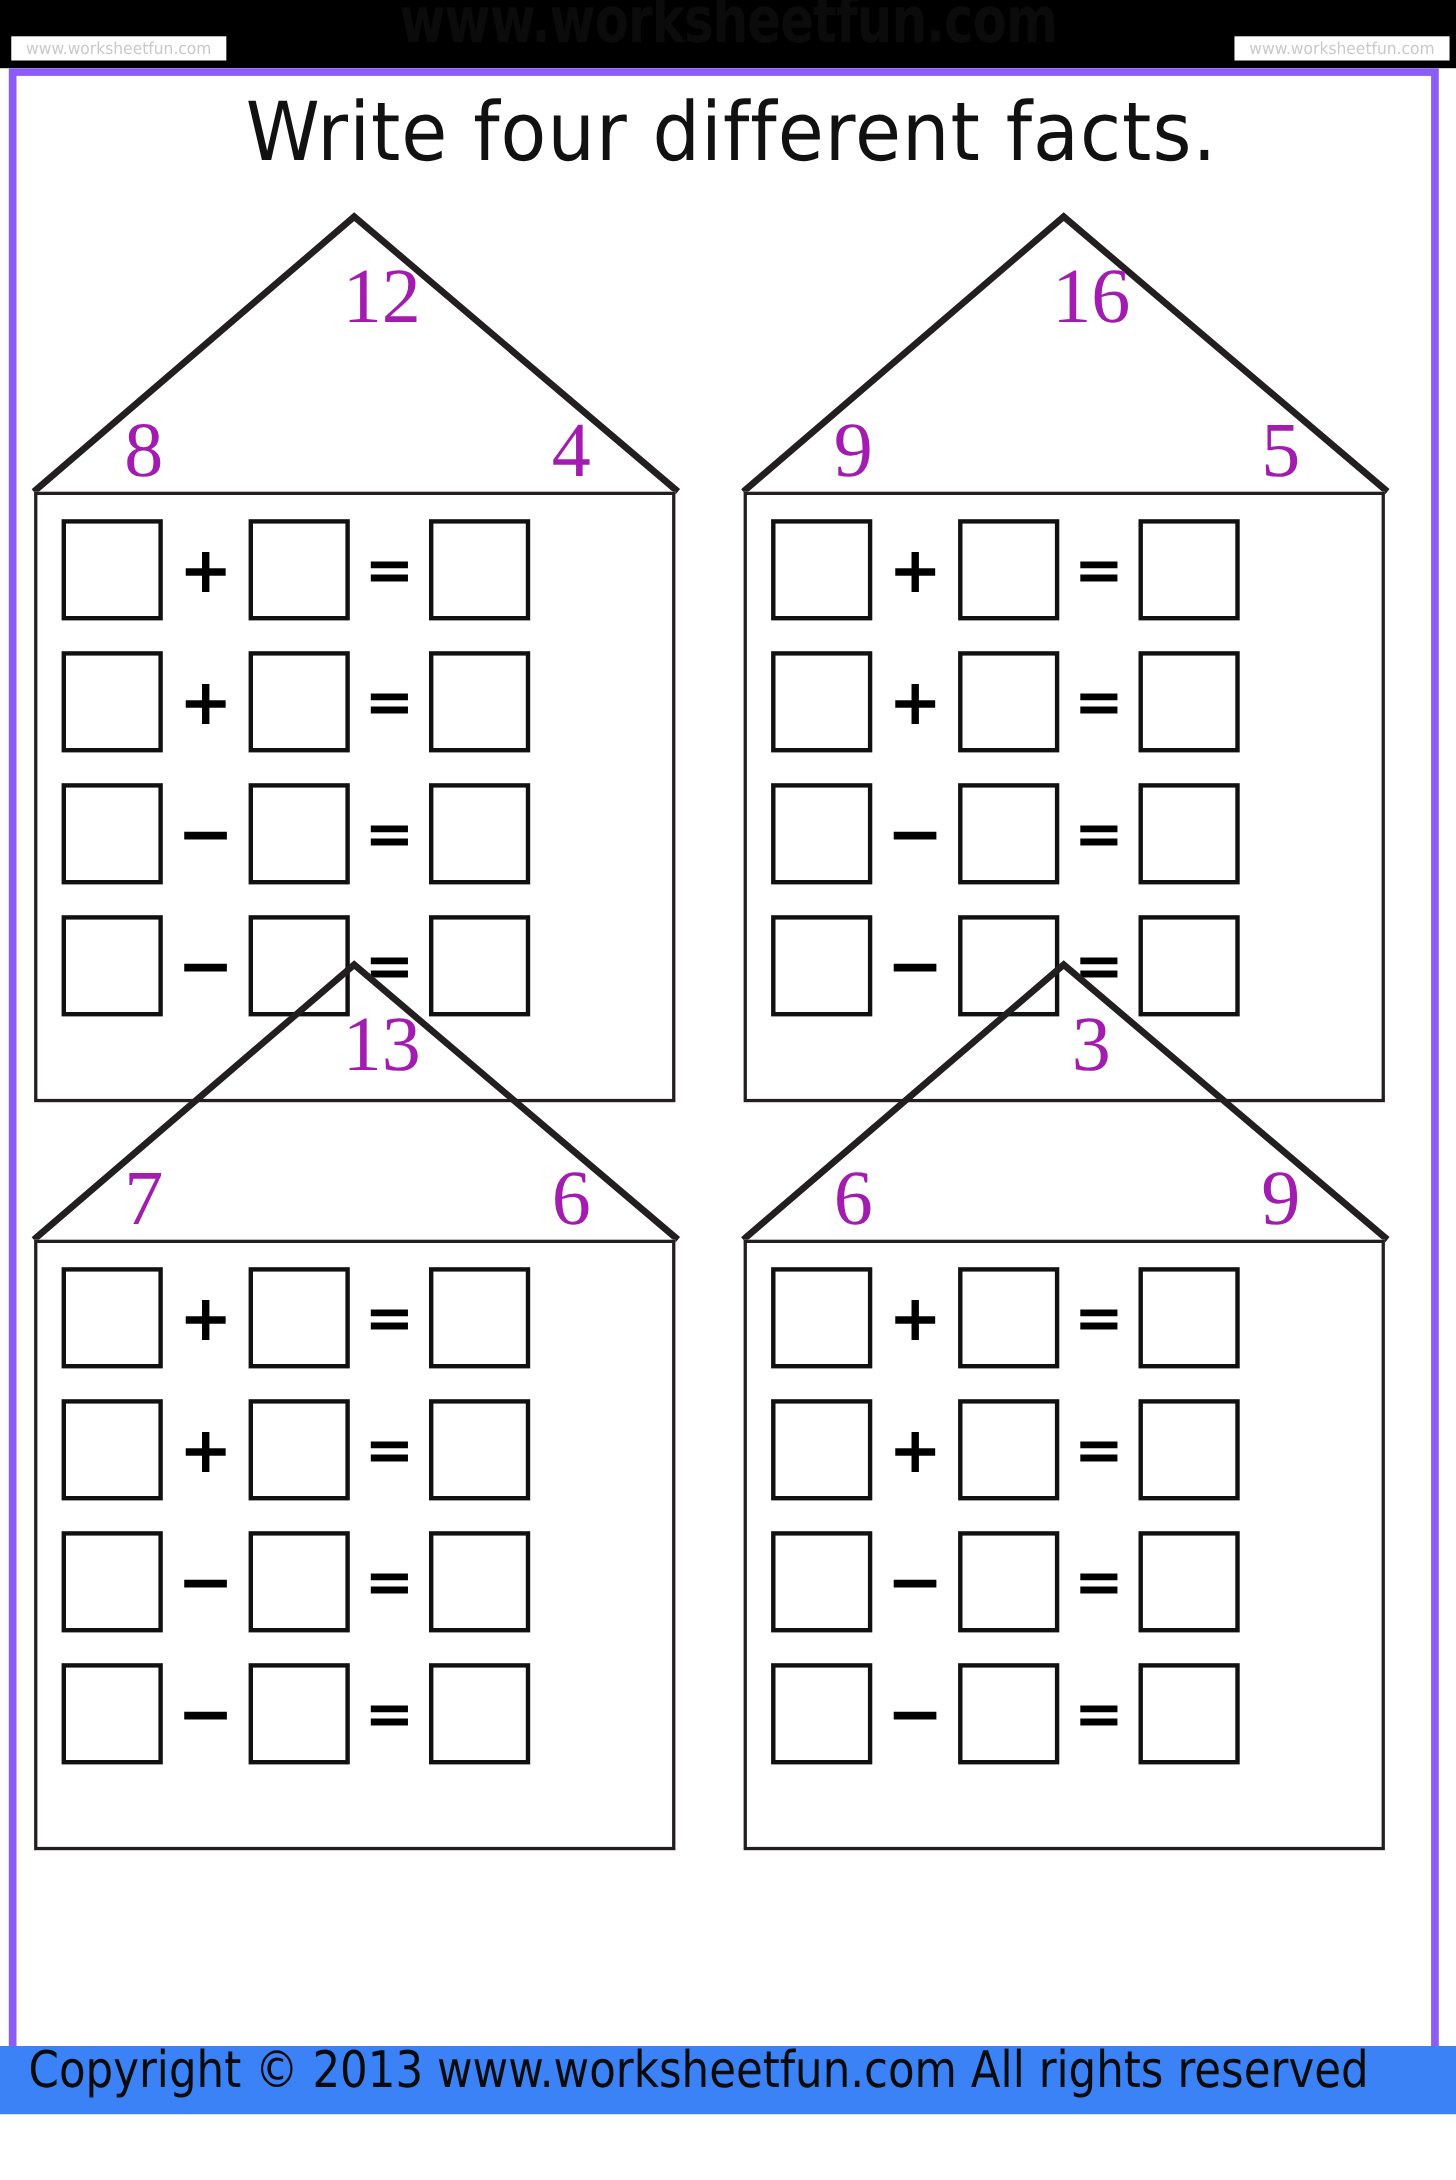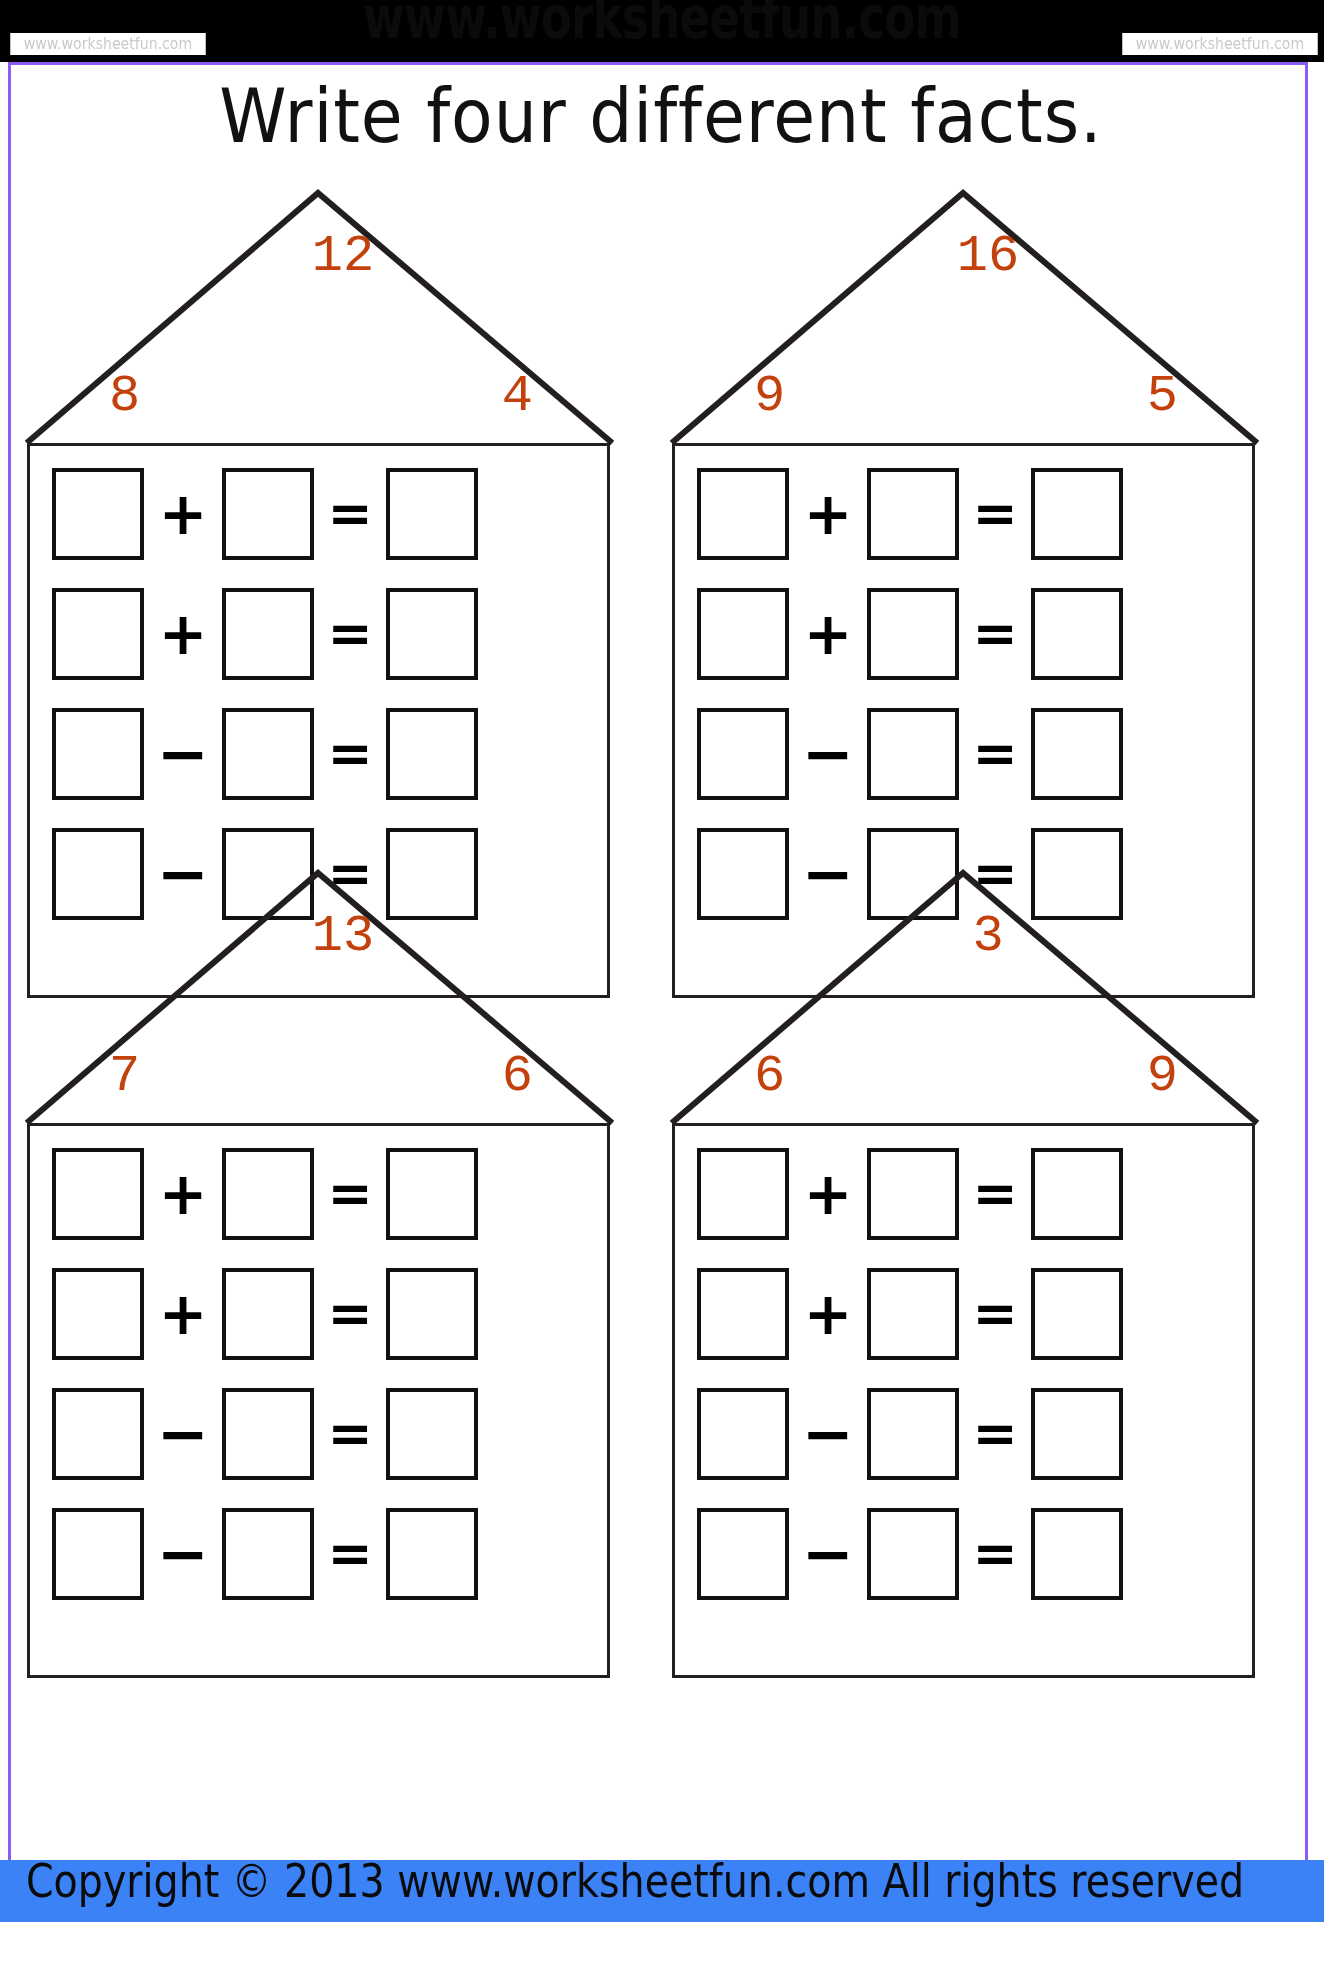--- a/index.html
+++ b/index.html
@@ -56,21 +56,21 @@
   .wm-left  { left: 4px;  top: 33px; width: 208px; }
   .wm-right { right: 0px; top: 33px; width: 208px; }
 
   
   .sheet {
     position: absolute;
     left: 8px;
     top: 62px;
     width: 1300px;
     height: 1850px;
-    border: 3px solid #8b5cf6;
+    border: 7px solid #8b5cf6;
     box-sizing: border-box;
     background: #ffffff;
   }
 
   .title {
     position: absolute;
     left: 0; top: 8px;
     width: 1300px;
     text-align: center;
     font-family: "DejaVu Sans", sans-serif;
@@ -104,23 +104,23 @@
   .roof {
     position: absolute;
     left: 0; top: 0;
     width: 600px;
     height: 262px;
   }
   .roof svg { display: block; width: 600px; height: 262px; }
 
   .roof-num {
     position: absolute;
-    font-family: Liberation Mono, monospace;
-    font-size: 52px;
-    color: #c2410c;
+    font-family: Liberation Serif, serif;
+    font-size: 71px;
+    color: #a21caf;
     line-height: 1;
     white-space: nowrap;
   }
   .roof-top   { left: 0; top: 46px; width: 600px; text-align: center; padding-left: 44px; box-sizing: border-box; }
   .roof-left  { left: 88px;  top: 186px; }
   .roof-right { right: 88px; top: 186px; }
 
   
   .body-box {
     position: absolute;

